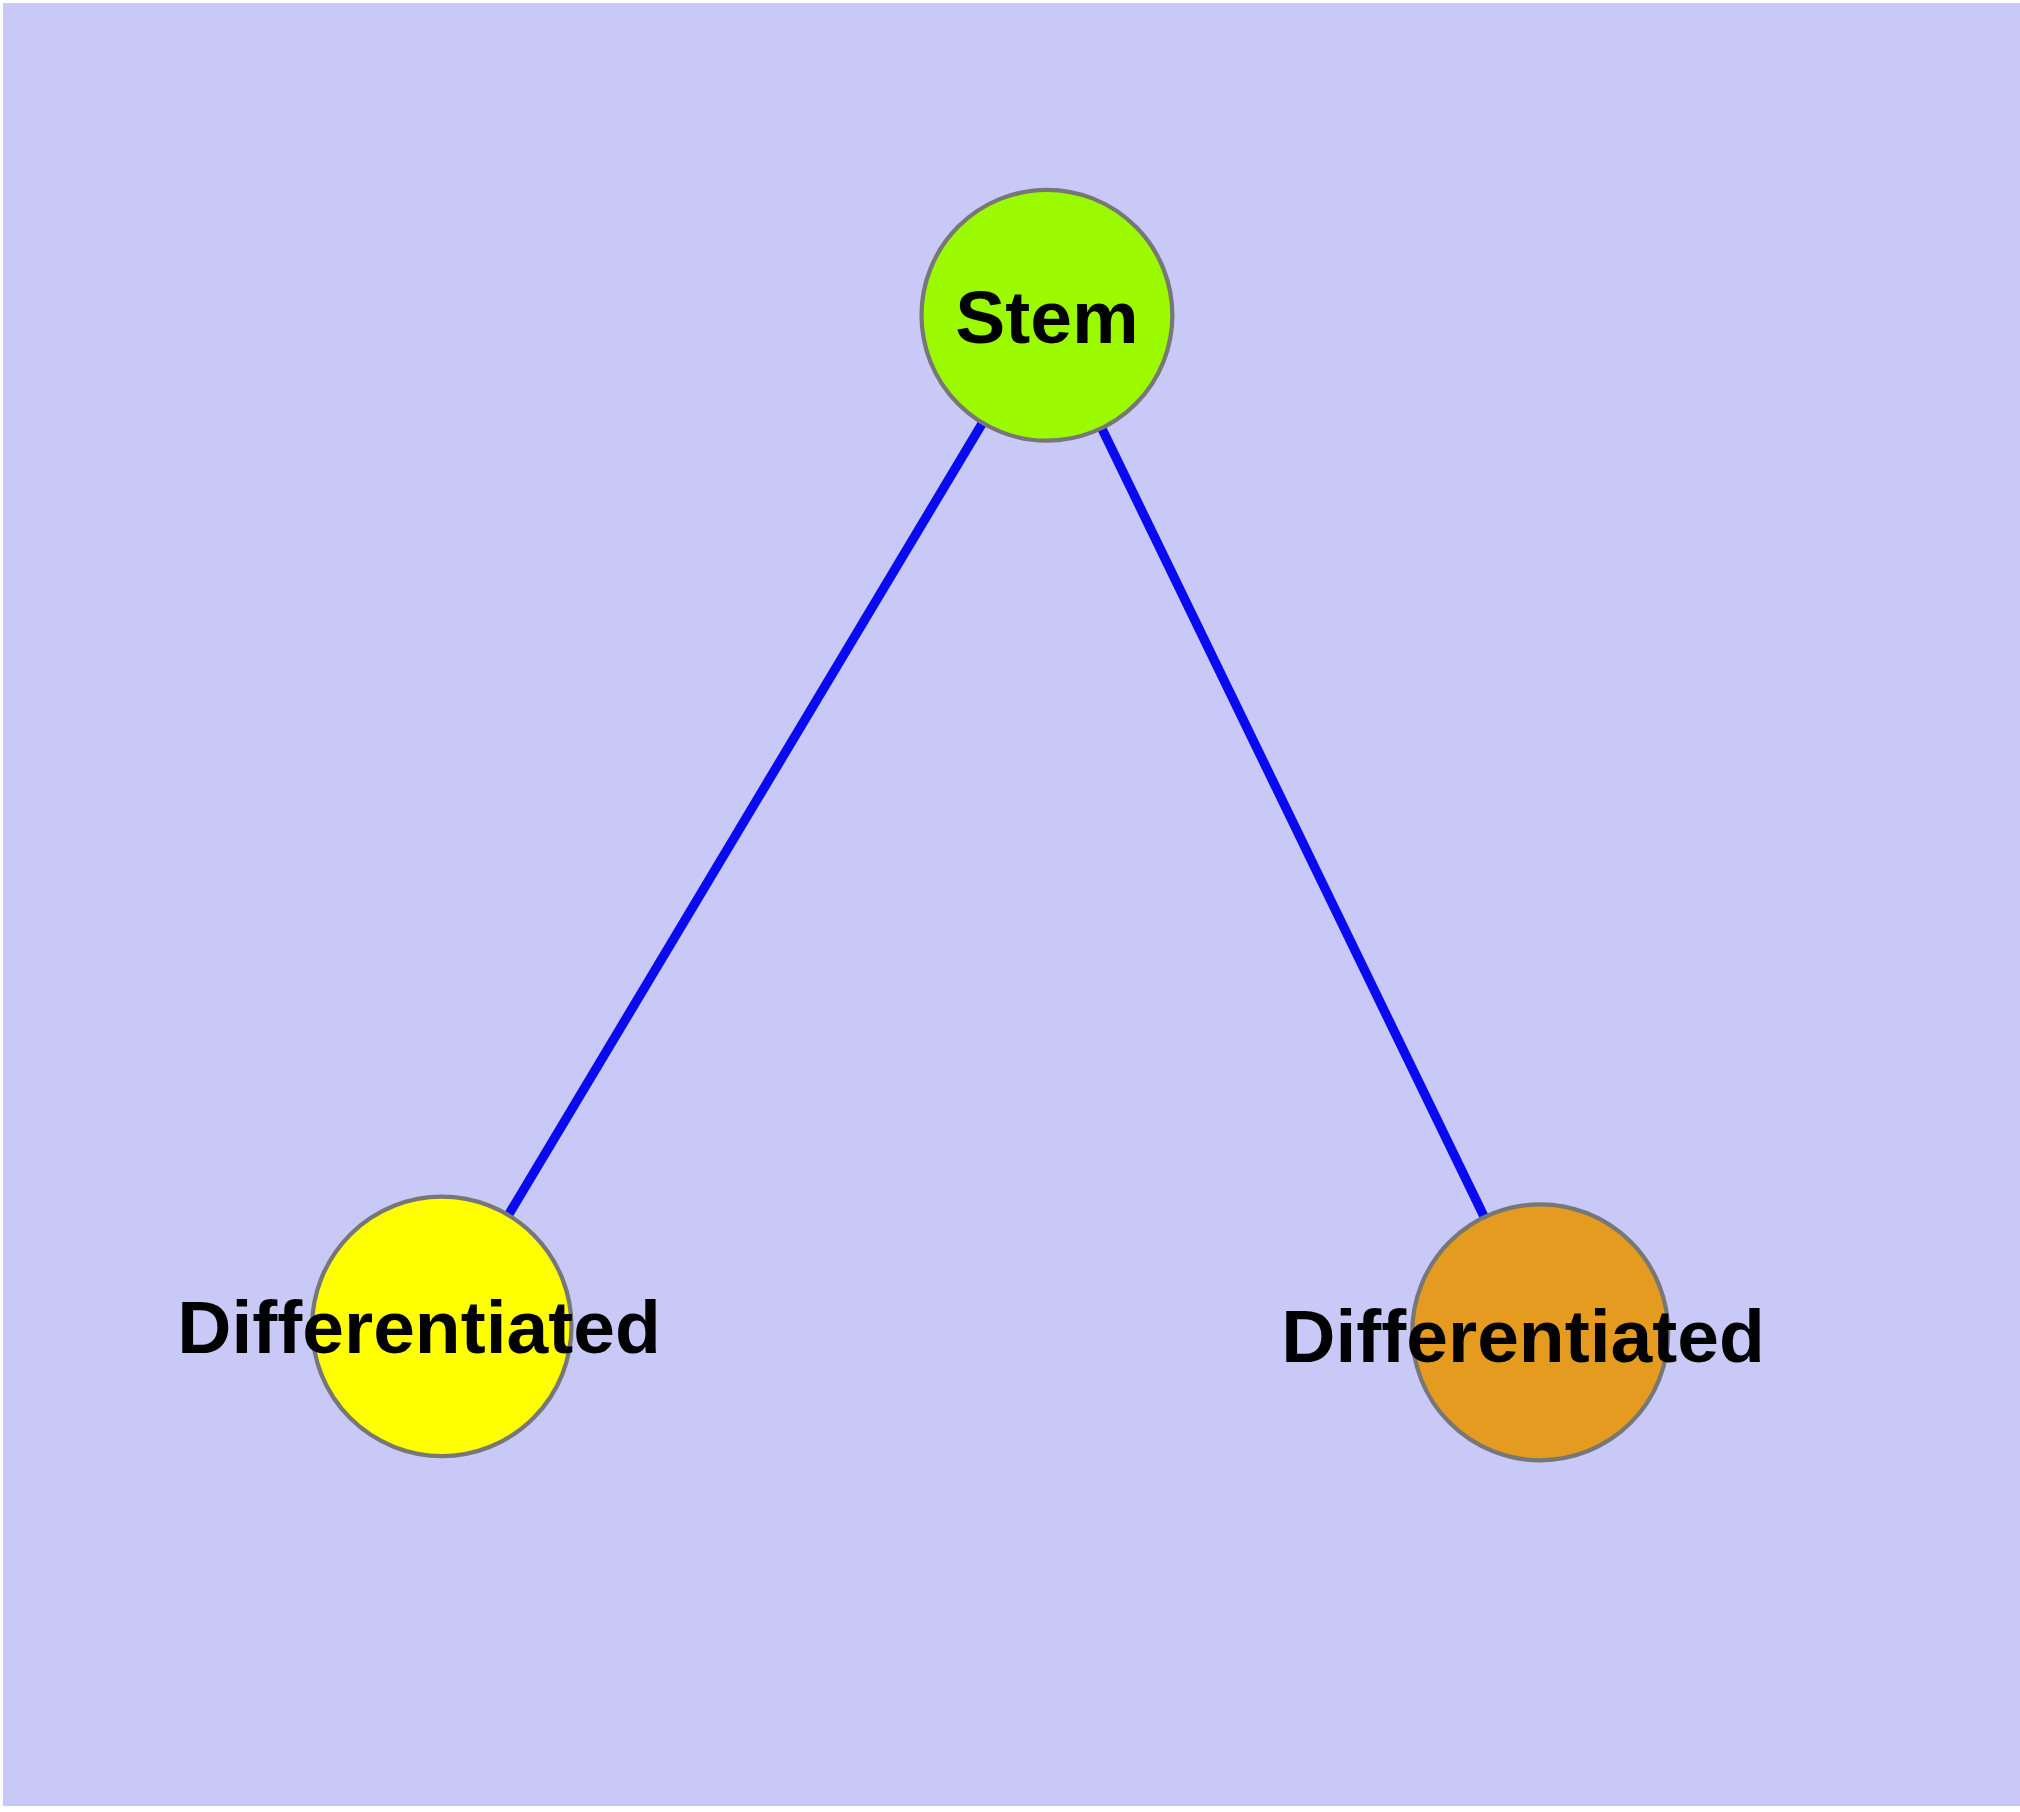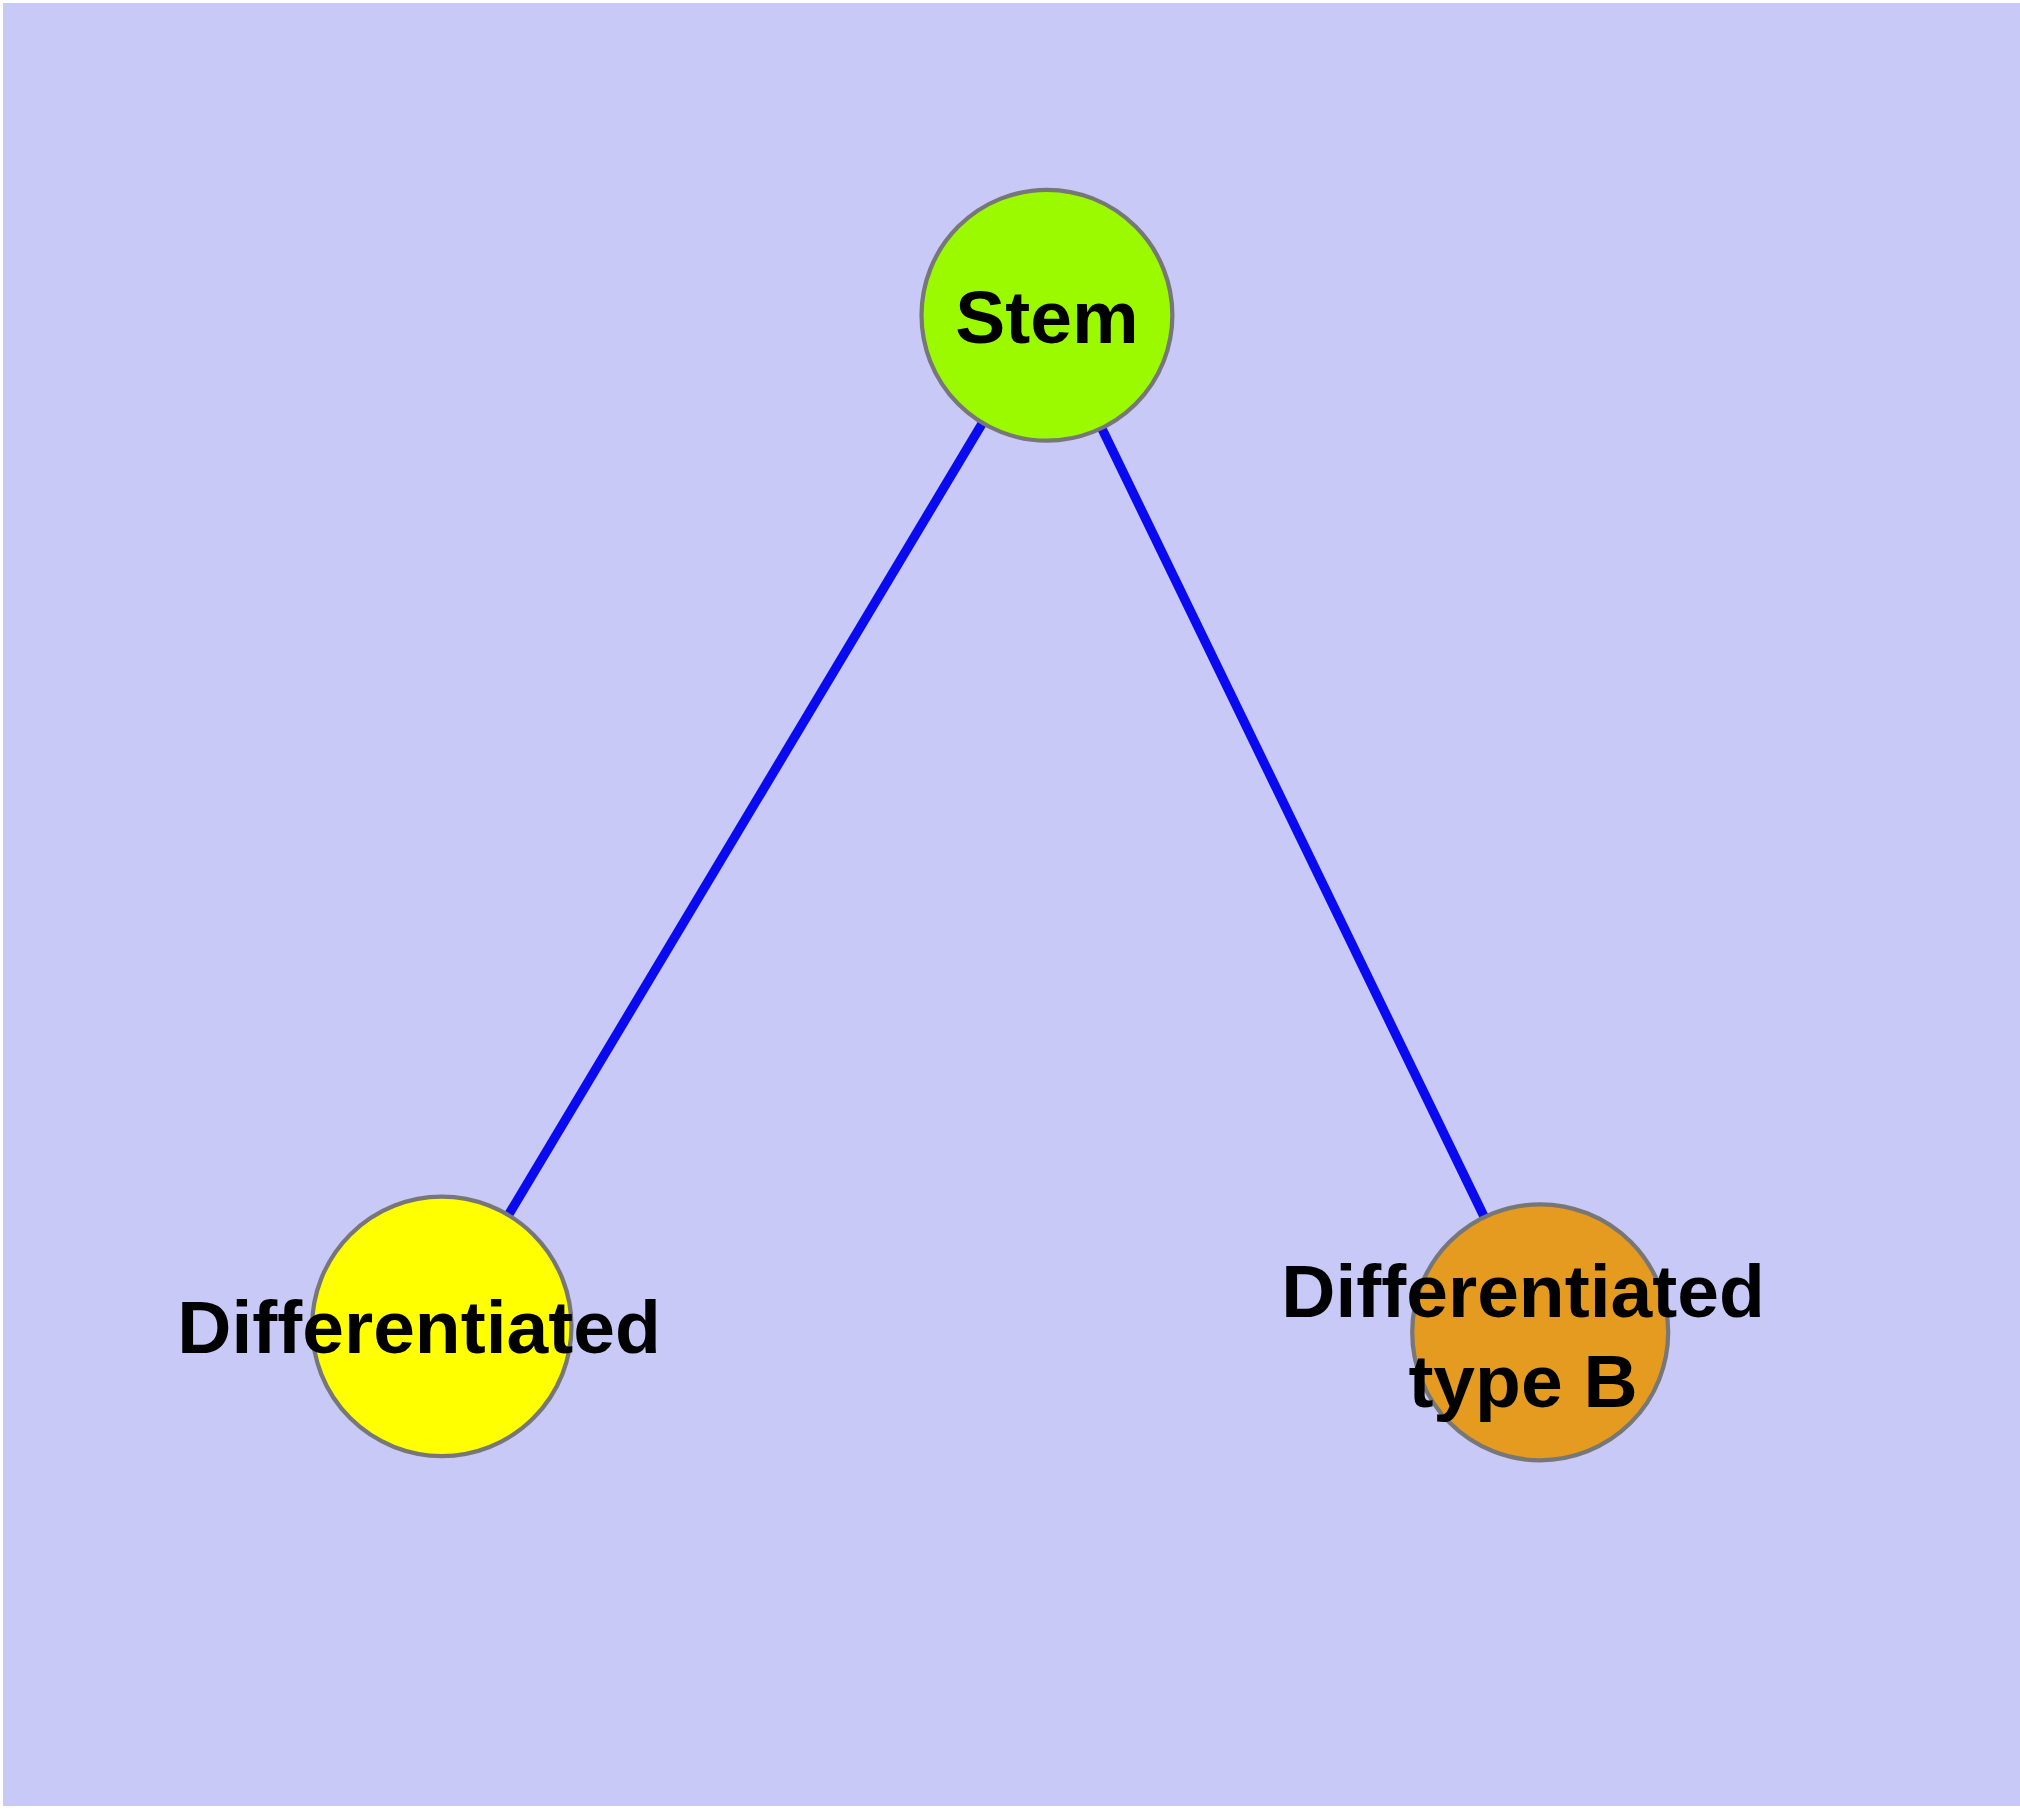--- a/index.html
+++ b/index.html
@@ -78,17 +78,16 @@
   <div class="label" style="left:1047px; top:317px;">
     <span class="line">Stem</span>
   </div>
 
   <div class="label" style="left:419px; top:1327px;">
     <span class="line">Differentiated</span>
   </div>
 
   <div class="label" style="left:1523px; top:1336px;">
     <span class="line">Differentiated</span>
-    <span class="line">type B</span>
   </div>
 
 </div>
 
 
 </body></html>

